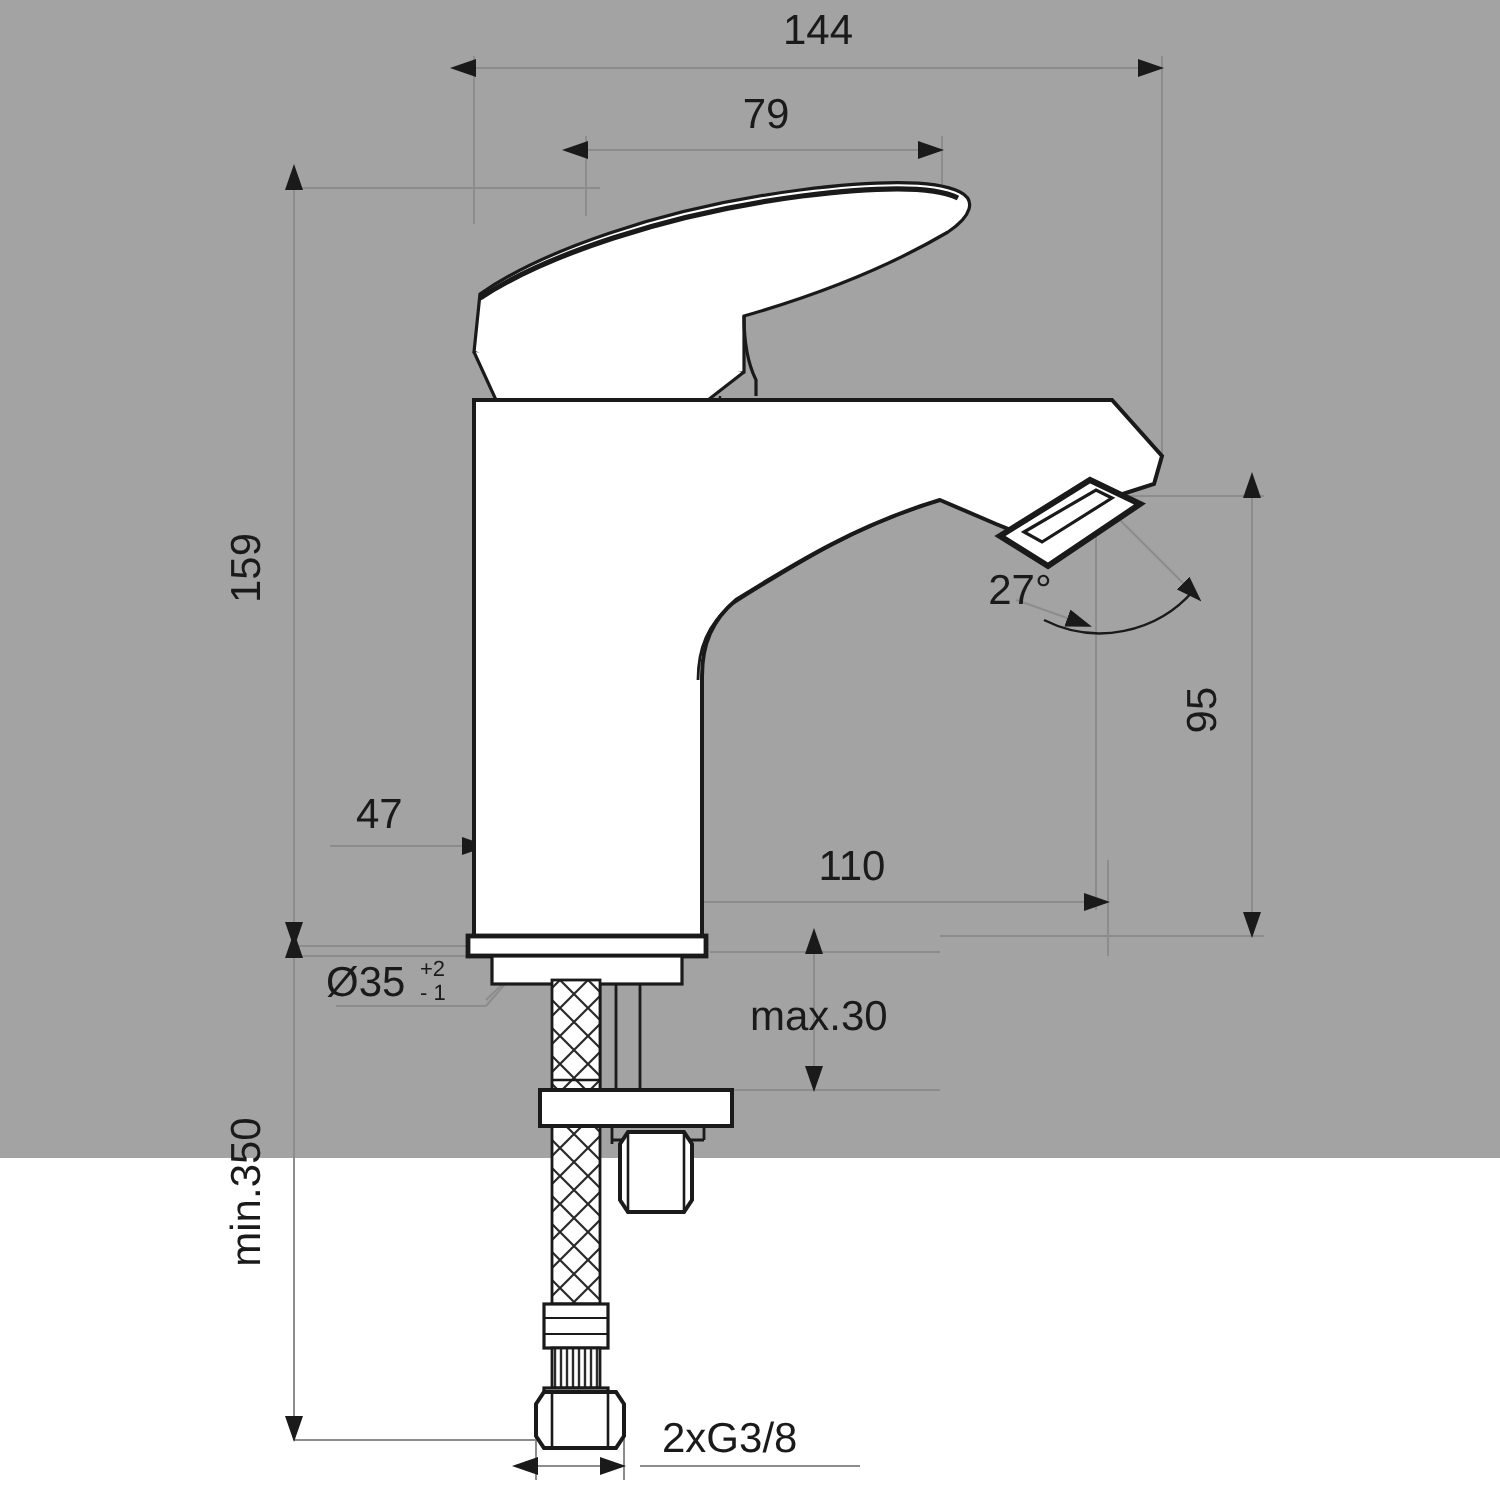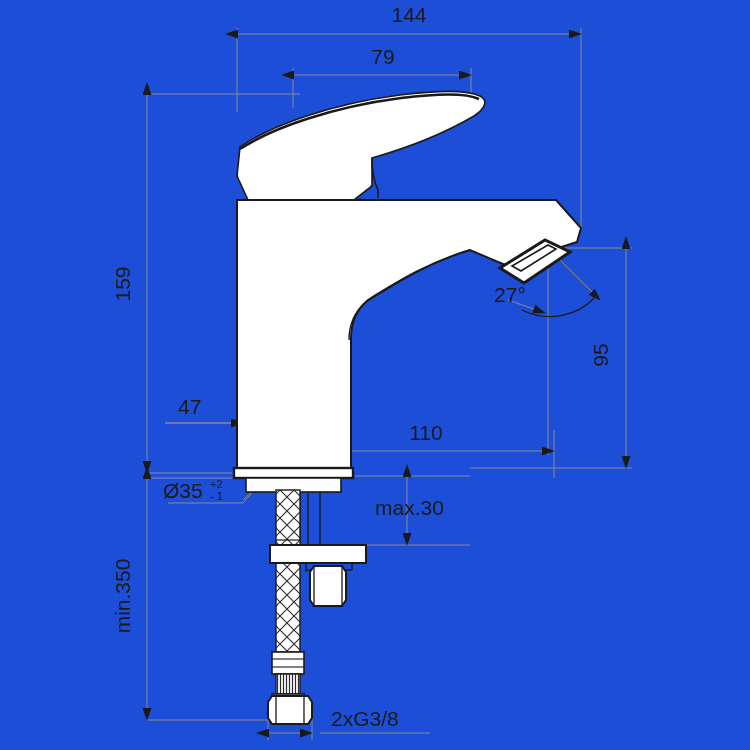--- a/index.html
+++ b/index.html
@@ -1,18 +1,18 @@
 <!DOCTYPE html>
 <html><head>
 <meta charset="utf-8">
 <style>
   html,body{margin:0;padding:0;background:#ffffff;}
   body{width:750px;height:750px;overflow:hidden;
        font-family:"Liberation Sans",sans-serif;}
-  #stage{position:relative;width:750px;height:750px;background:#1d4ed8;}
+  #stage{position:relative;width:750px;height:579px;background:#a3a3a3;}
   svg{display:block;}
   .dimtxt{font-family:"Liberation Sans",sans-serif;font-size:21px;fill:#1a1a1a;}
   .toltxt{font-family:"Liberation Sans",sans-serif;font-size:11px;fill:#1a1a1a;}
 </style>
 </head>
 <body>
 
 <div id="stage">
 <svg width="750" height="750" viewBox="0 0 750 750">
 

